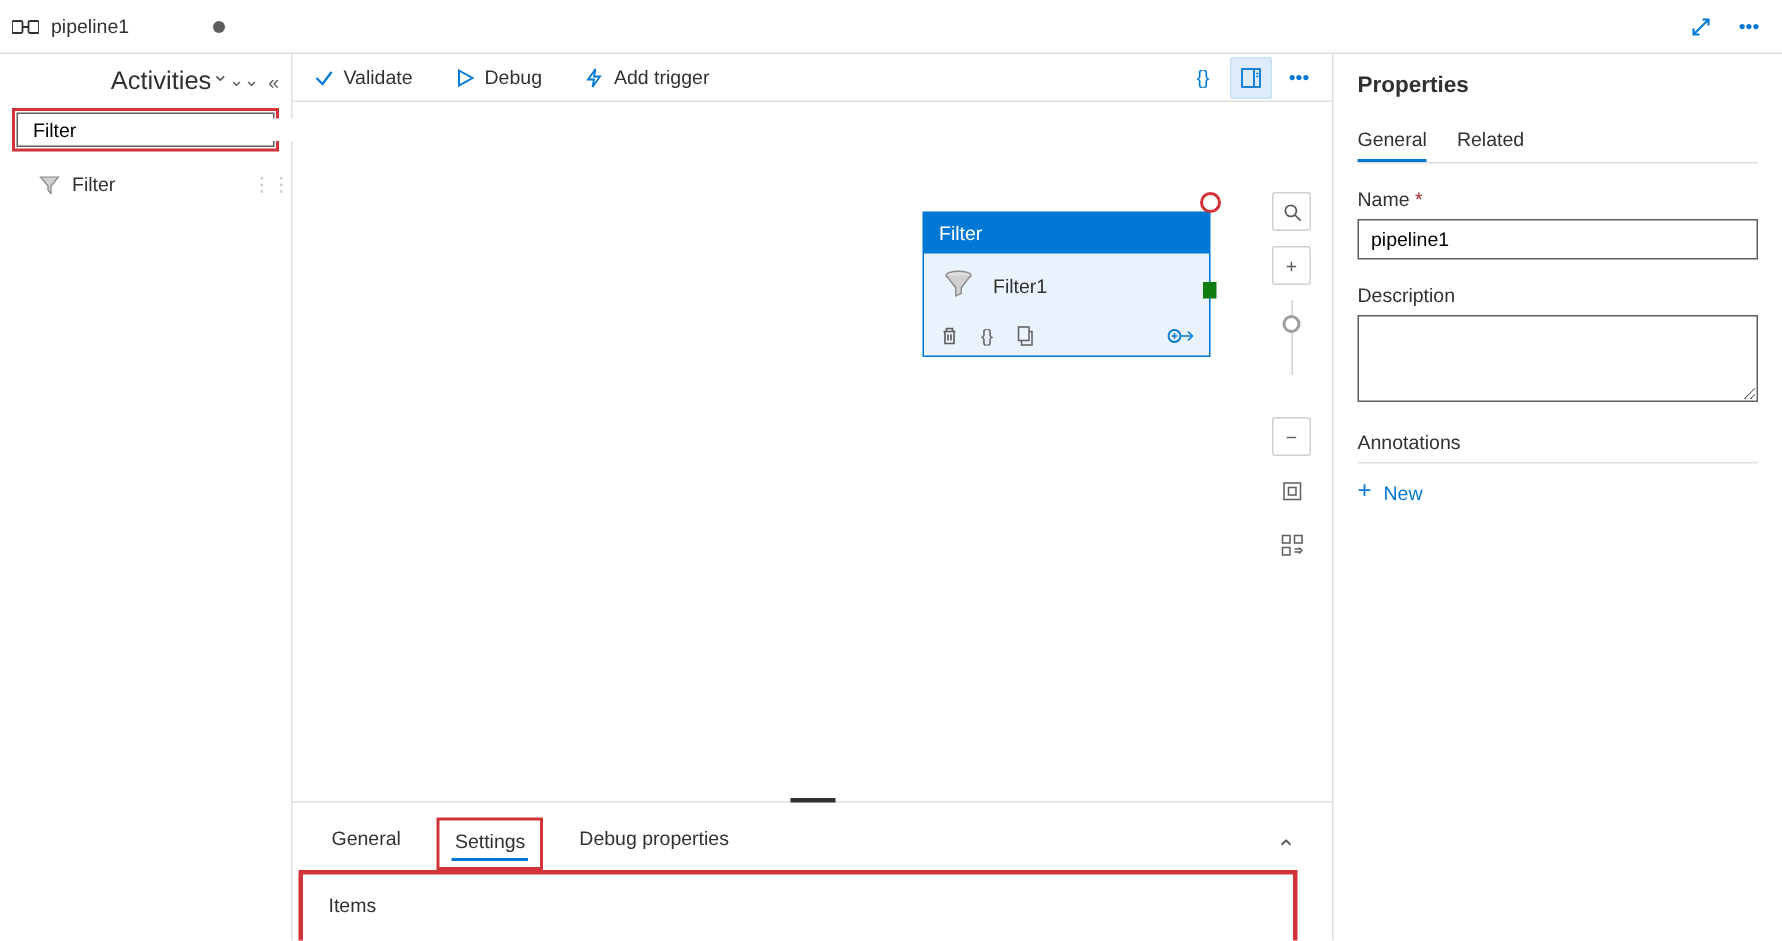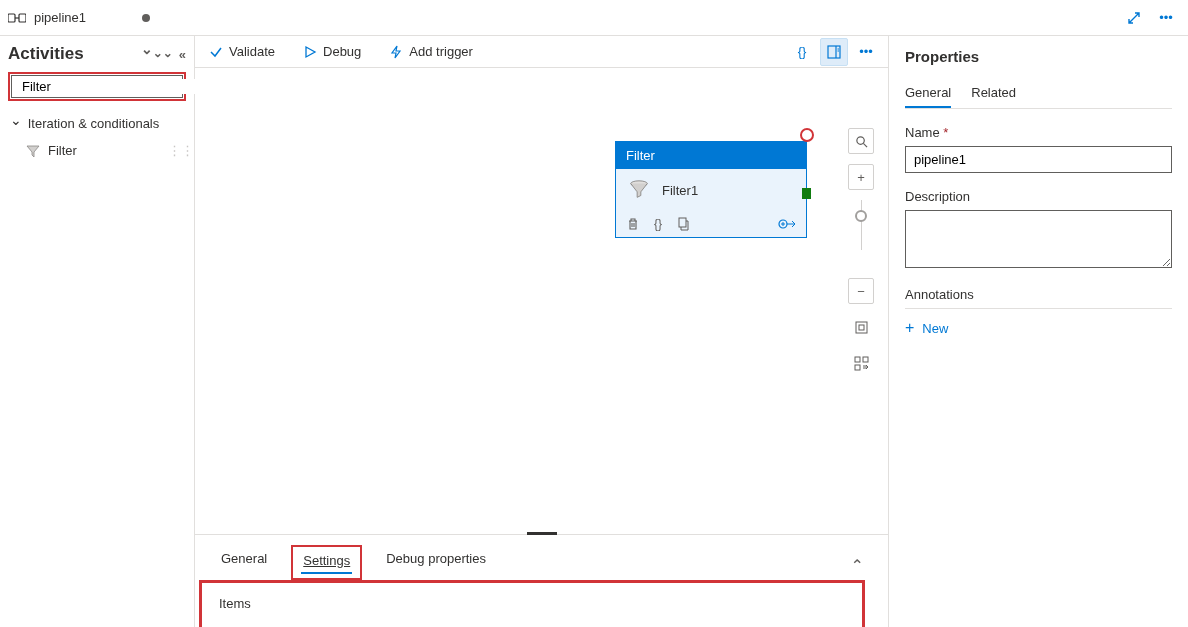--- a/index.html
+++ b/index.html
@@ -42,21 +42,21 @@
 .btab{padding:6px 2px; cursor:pointer; color:#323130;}
 .btab.active{border-bottom:2px solid #0078d4; font-weight:400;}
 .red-box-tab{border:2px solid #d13438; padding:4px 8px;}
 
 .settings-body{padding:16px 24px; position:relative;}
 .red-outline{position:absolute; border:3px solid #d13438;}
 .form-row{display:flex;align-items:center; }
 .form-row label{width:172px;}
 .form-row input{width:268px; padding:5px 8px; border:1px solid #8a8886; background:#eaf3fc;}
 
-.sidebar h2{font-size:17px; font-weight:700; margin-bottom:8px; display:flex; justify-content:space-between; align-items:center;}
+.sidebar h2{font-size:17px; font-weight:400; margin-bottom:8px; display:flex; justify-content:flex-end; align-items:center;}
 .search-wrap{border:2px solid #d13438; padding:1px; margin-bottom:8px;}
 .search-wrap-inner{border:1px solid #605e5c; display:flex; align-items:center; padding:3px 6px; gap:4px;}
 .search-wrap-inner input{border:none; outline:none; flex:1; font-size:13px;}
 .side-section{display:flex; align-items:center; gap:6px; padding:6px 2px; cursor:pointer;}
 .side-item{display:flex; align-items:center; gap:8px; padding:6px 10px 6px 18px; cursor:pointer;}
 .grip{width:8px; margin-left:auto; color:#c8c6c4;}
 
 .properties h3{font-size:15px; font-weight:600; margin-bottom:14px;}
 .prop-tabs{display:flex; gap:20px; border-bottom:1px solid #e1dfdd; margin-bottom:16px;}
 .prop-tab{padding:6px 0; cursor:pointer;}
@@ -118,24 +118,20 @@
     </h2>
     <div class="search-wrap">
       <div class="search-wrap-inner">
         <svg class="small-icon" viewBox="0 0 14 14">
             <circle cx="6" cy="6" r="4" fill="none" stroke="#605e5c" stroke-width="1.3"></circle>
             <line x1="9" y1="9" x2="13" y2="13" stroke="#605e5c" stroke-width="1.3"></line>
           </svg>
         <input value="Filter" style="">
       </div>
     </div>
-    <div class="side-section">
-      <span class="chev-down"></span>
-      <span>Iteration &amp; conditionals</span>
-    </div>
     <div class="side-item">
       <svg class="small-icon" viewBox="0 0 14 14">
           <path d="M1 2 H13 L8 8 V13 L6 11 V8 Z" fill="#d2d0ce" stroke="#8a8886" stroke-width="0.8"></path>
         </svg>
       <span>Filter</span>
       <span class="grip">⋮⋮</span>
     </div>
   </div>
 
   <div class="content">
@@ -235,21 +231,21 @@
           </div>
       </div>
     </div>
 
     <div class="bottom-panel">
       <div class="drag-handle"></div>
       <div class="bottom-tabs">
         <div class="bottom-tabs-left">
           <div class="btab">General</div>
           <div class="red-box-tab">
-            <div class="btab active" style="padding:2px 2px 4px;text-decoration:underline;">Settings</div>
+            <div class="btab active" style="padding:2px 2px 4px;">Settings</div>
           </div>
           <div class="btab">Debug properties</div>
         </div>
         <span class="chev-up" style="color:#605e5c;cursor:pointer;"></span>
       </div>
       <div class="settings-body">
         <div class="red-outline" style="left:4px; top:0px; width:666px; height:94px;"></div>
         <div class="form-row">
           <label>Items</label>
         </div>

